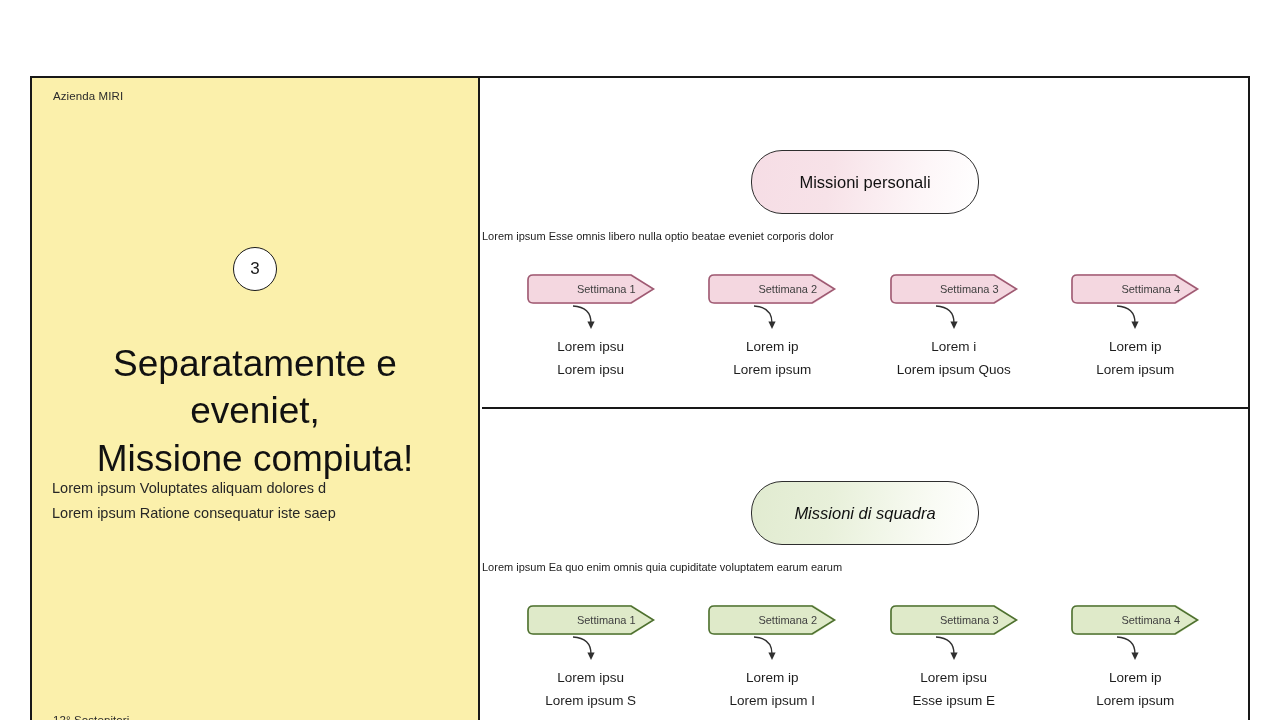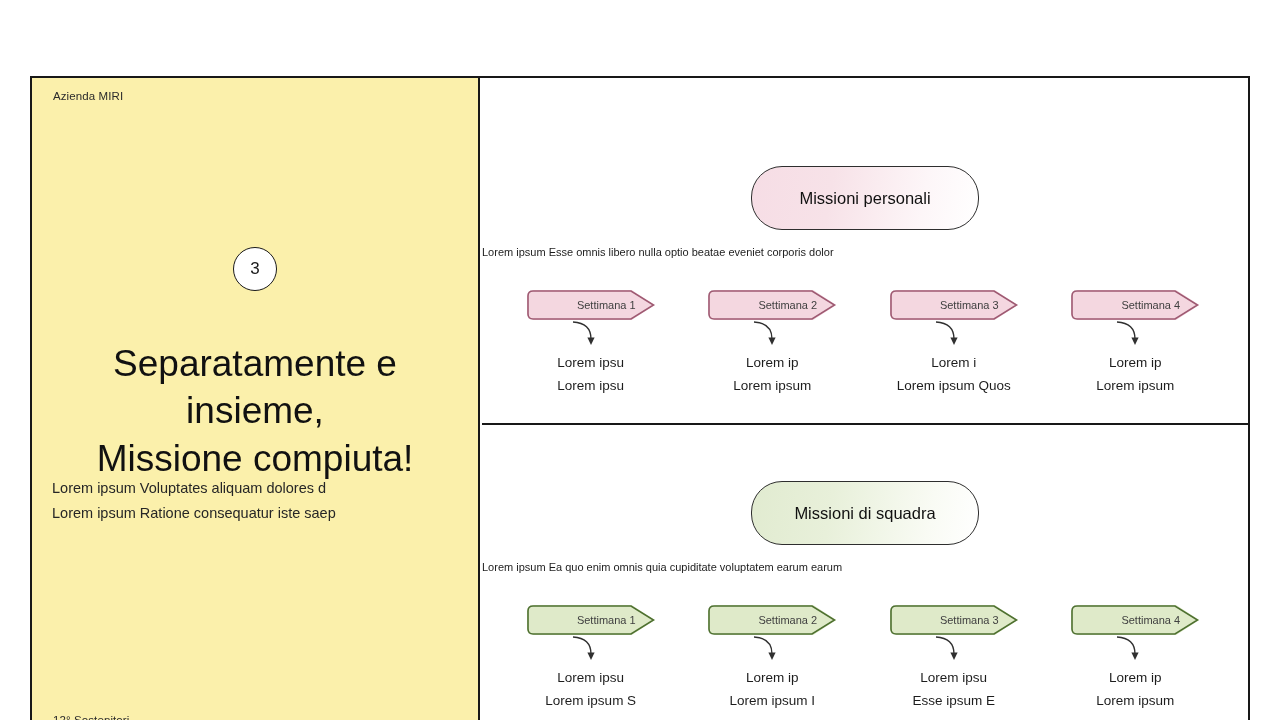--- a/index.html
+++ b/index.html
@@ -98,40 +98,40 @@
     top: 0;
     right: 0;
     height: 100%;
   }
   .section {
     position: absolute;
     left: 0;
     right: 0;
     height: 50%;
   }
-  #section-personal { top: 16px; border-bottom: 2px solid #181818; box-sizing: border-box; }
+  #section-personal { top: 0; border-bottom: 2px solid #181818; box-sizing: border-box; }
   #section-team     { top: 50%; }
 
   .section-pill {
     position: absolute;
     left: 50%;
     transform: translateX(-50%);
     top: 72px;
     width: 226px;
     height: 62px;
     border-radius: 31px;
     border: 1.4px solid #2e2e2e;
     display: flex;
     align-items: center;
     justify-content: center;
     font-size: 16.5px;
     color: #111111;
   }
   .pill-pink  { background: linear-gradient(100deg, #f6dde5 0%, #f7e2e8 35%, #fdf6f8 75%, #ffffff 100%); }
-  .pill-green { background: linear-gradient(100deg, #e1ebd0 0%, #e8f0da 35%, #f9fbf4 78%, #ffffff 100%); }
+  .pill-green { background: linear-gradient(100deg, #e1ebd0 0%, #e8f0da 35%, #f9fbf4 78%, #ffffff 100%); font-style: italic; }
 
   .section-desc {
     position: absolute;
     left: 0;
     right: 0;
     top: 152px;
     text-align: left;
     font-size: 11px;
     color: #1d1d1d;
   }
@@ -200,21 +200,21 @@
 
   <div id="left-panel">
 
     <div id="brand-label">Azienda MIRI</div>
 
     <div id="slide-number-badge">
       <span>3</span>
     </div>
 
     <div id="main-title">
-      <div>Separatamente e insieme,</div>
+      <div>Separatamente e eveniet,</div>
       <div>Missione compiuta!</div>
     </div>
 
     <div id="subtitle-block">
       <div>Lorem ipsum Voluptates aliquam dolores d</div>
       <div>Lorem ipsum Ratione consequatur iste saep</div>
     </div>
 
     <div id="footer-label">12° Sostenitori</div>
   </div>

